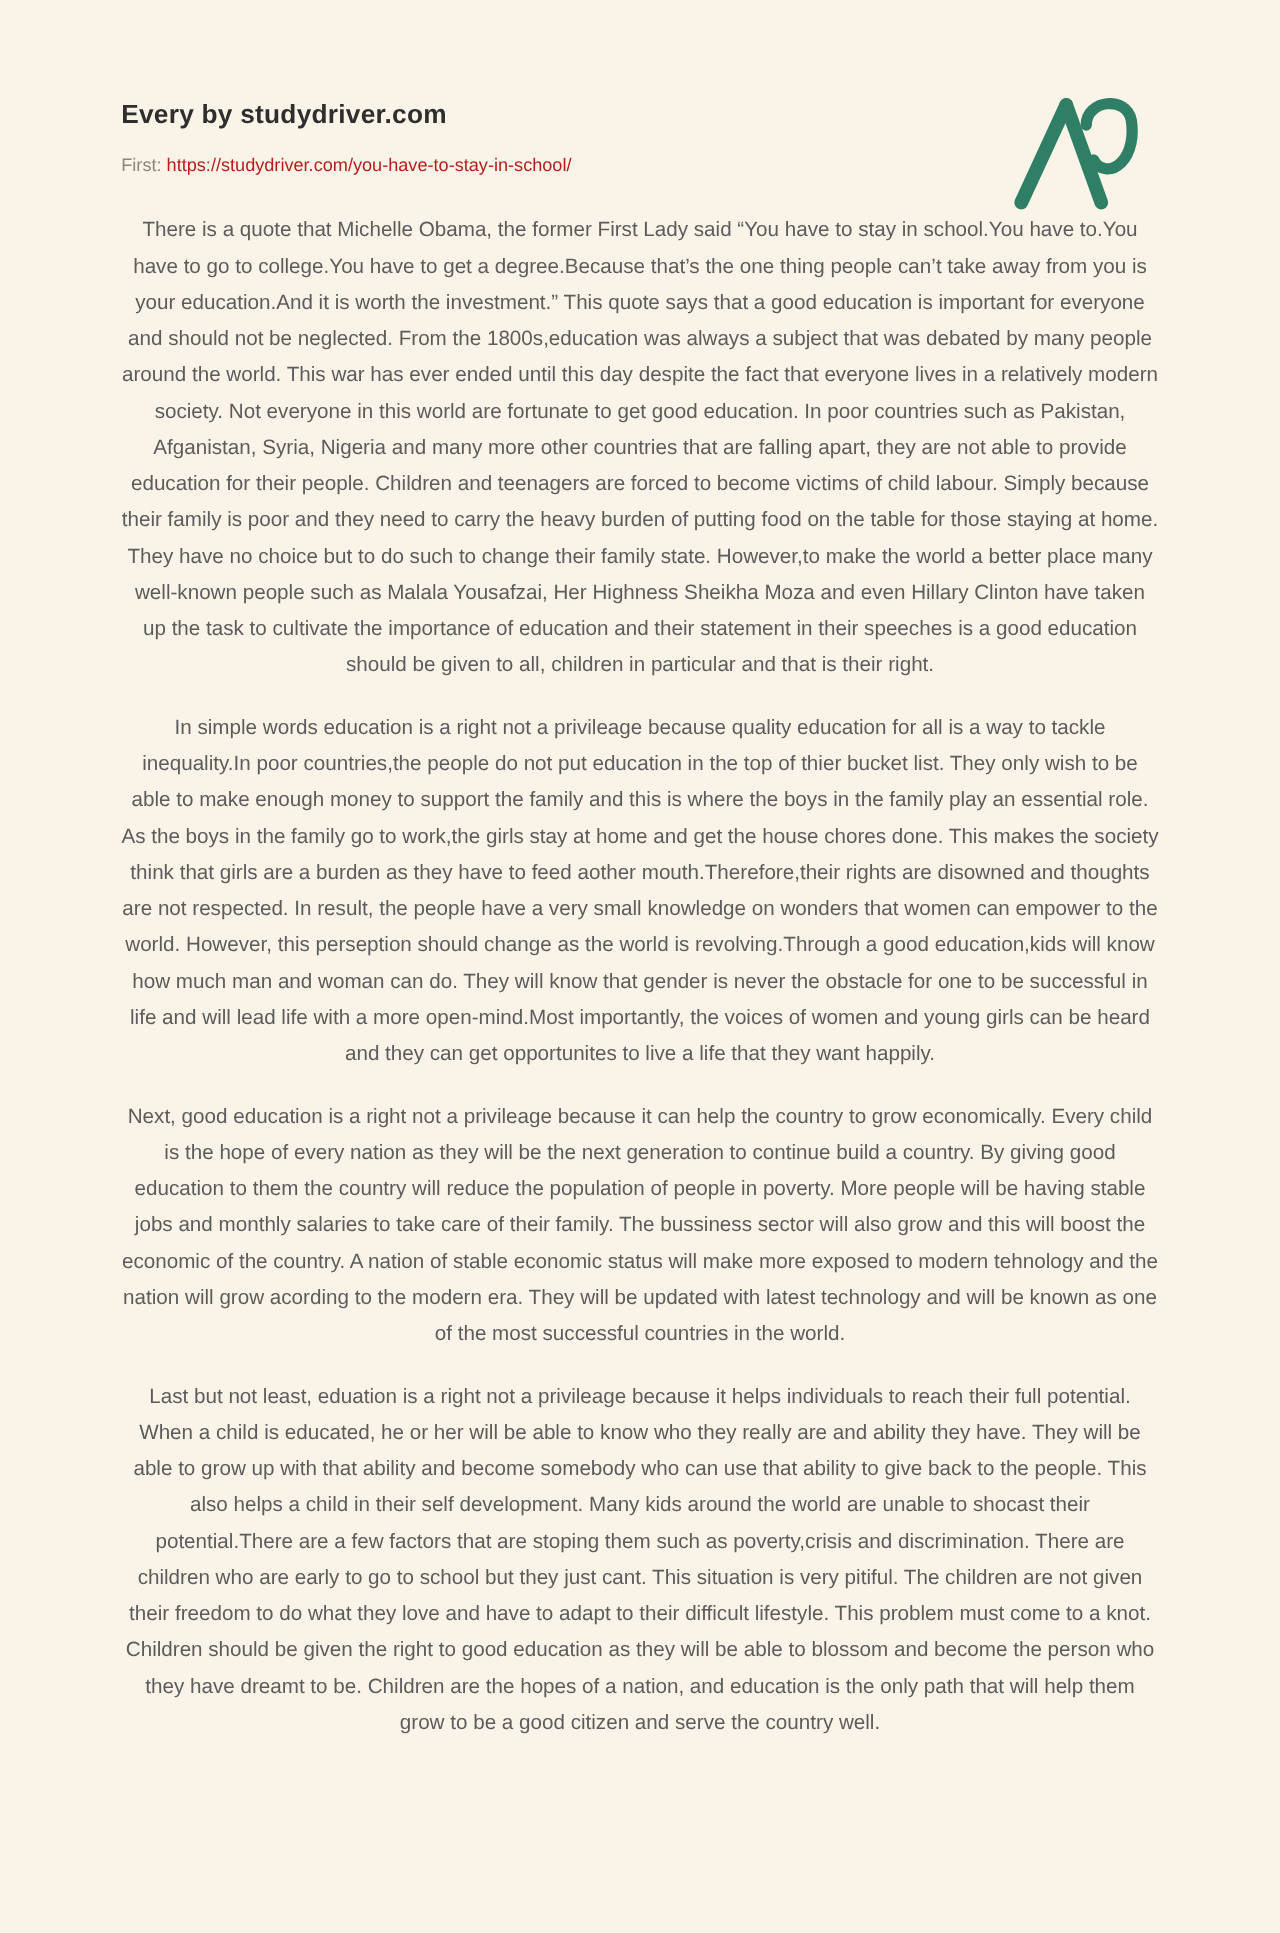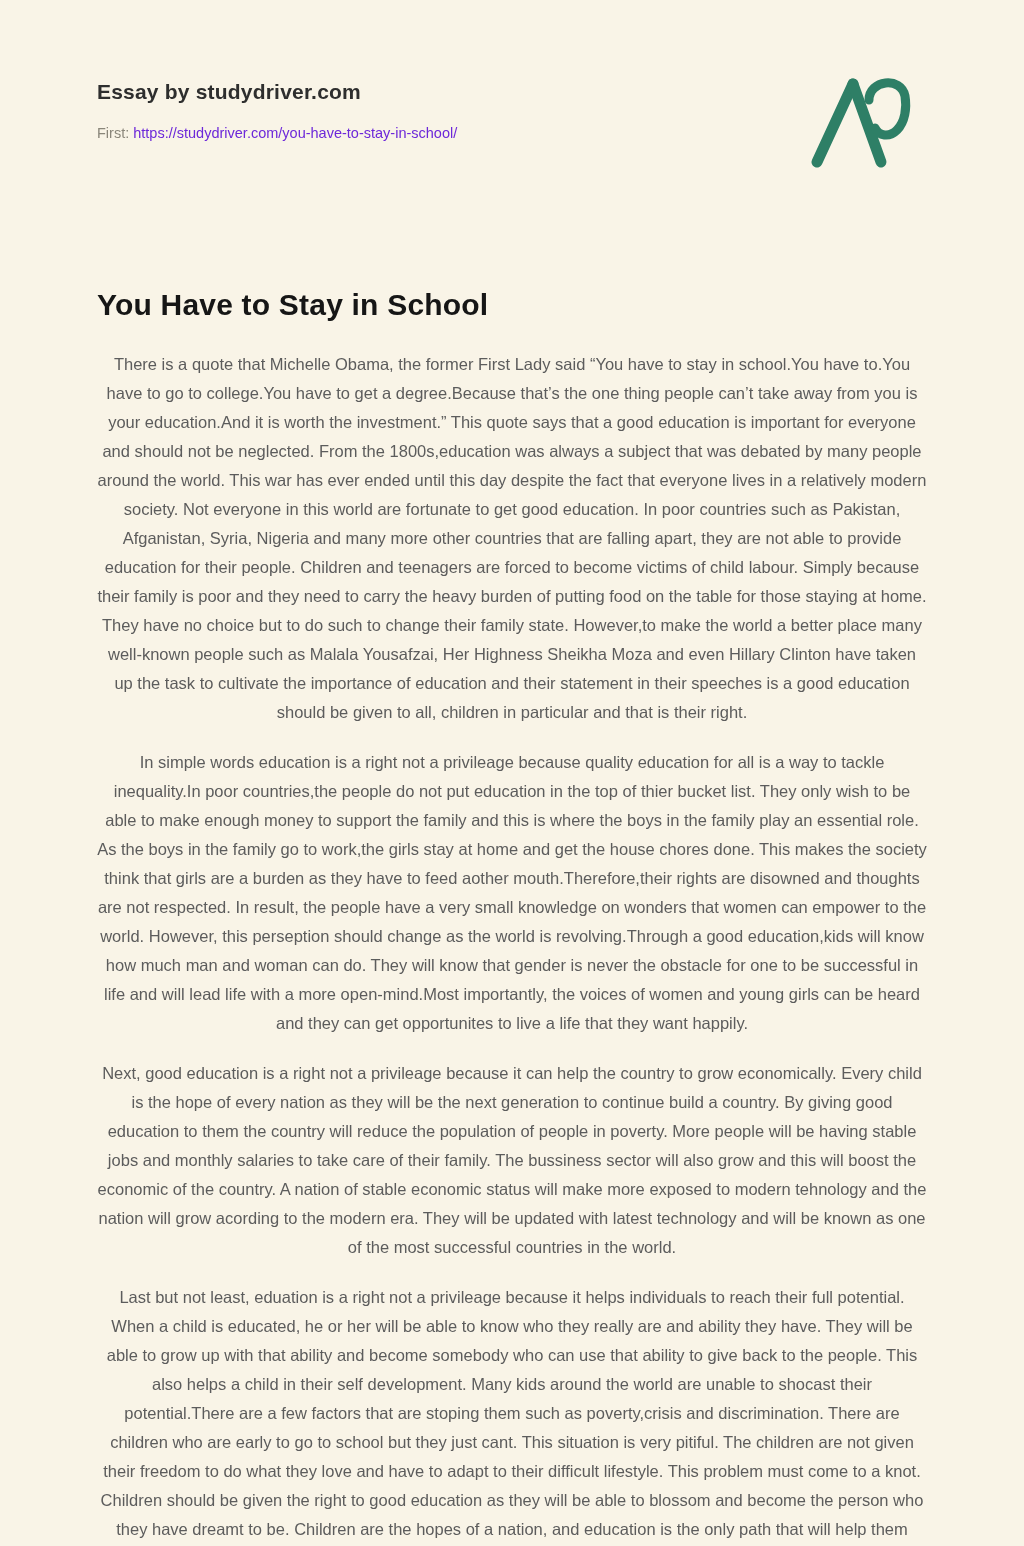--- a/index.html
+++ b/index.html
@@ -27,21 +27,21 @@
     font-weight: bold;
     color: #2e2e2e;
     margin: 0 0 21px 0;
     letter-spacing: 0.2px;
   }
   .source-line {
     font-size: 14.5px;
     color: #8a867a;
   }
   .source-line a {
-    color: #6d28d9;
+    color: #b91c1c;
     text-decoration: none;
   }
   .logo-wrap {
     width: 110px;
     height: 100px;
     margin-right: 8px;
     margin-top: -8px;
   }
   .article-title {
     font-size: 30px;
@@ -58,37 +58,36 @@
     text-align: center;
   }
 </style>
 </head>
 <body>
 
 <div class="page">
 
   <div class="header-row">
     <div class="header-left">
-      <h1 class="essay-by">Essay by studydriver.com</h1>
+      <h1 class="essay-by">Every by studydriver.com</h1>
       <div class="source-line">
         <span>First:</span>
         <a href="#">https://studydriver.com/you-have-to-stay-in-school/</a>
       </div>
     </div>
 
     <div class="logo-wrap">
       <svg width="110" height="100" viewBox="0 0 110 100" fill="none" xmlns="http://www.w3.org/2000/svg">
         <path d="M8 92 L44 14" stroke="#2e7f66" stroke-width="11" stroke-linecap="round"></path>
         <path d="M44 14 L72 92" stroke="#2e7f66" stroke-width="11" stroke-linecap="round"></path>
         <path d="M60 30 C60 10, 92 6, 96 26 C98 38, 96 52, 88 60 C80 68, 70 66, 66 58" stroke="#2e7f66" stroke-width="9" stroke-linecap="round" fill="none"></path>
       </svg>
     </div>
   </div>
 
-  <h2 class="article-title">You Have to Stay in School</h2>
 
   <div class="body-text">
     <p>There is a quote that Michelle Obama, the former First Lady said “You have to stay in school.You have to.You have to go to college.You have to get a degree.Because that’s the one thing people can’t take away from you is your education.And it is worth the investment.” This quote says that a good education is important for everyone and should not be neglected. From the 1800s,education was always a subject that was debated by many people around the world. This war has ever ended until this day despite the fact that everyone lives in a relatively modern society. Not everyone in this world are fortunate to get good education. In poor countries such as Pakistan, Afganistan, Syria, Nigeria and many more other countries that are falling apart, they are not able to provide education for their people. Children and teenagers are forced to become victims of child labour. Simply because their family is poor and they need to carry the heavy burden of putting food on the table for those staying at home. They have no choice but to do such to change their family state. However,to make the world a better place many well-known people such as Malala Yousafzai, Her Highness Sheikha Moza and even Hillary Clinton have taken up the task to cultivate the importance of education and their statement in their speeches is a good education should be given to all, children in particular and that is their right.</p>
     <p>In simple words education is a right not a privileage because quality education for all is a way to tackle inequality.In poor countries,the people do not put education in the top of thier bucket list. They only wish to be able to make enough money to support the family and this is where the boys in the family play an essential role. As the boys in the family go to work,the girls stay at home and get the house chores done. This makes the society think that girls are a burden as they have to feed aother mouth.Therefore,their rights are disowned and thoughts are not respected. In result, the people have a very small knowledge on wonders that women can empower to the world. However, this perseption should change as the world is revolving.Through a good education,kids will know how much man and woman can do. They will know that gender is never the obstacle for one to be successful in life and will lead life with a more open-mind.Most importantly, the voices of women and young girls can be heard and they can get opportunites to live a life that they want happily.</p>
     <p>Next, good education is a right not a privileage because it can help the country to grow economically. Every child is the hope of every nation as they will be the next generation to continue build a country. By giving good education to them the country will reduce the population of people in poverty. More people will be having stable jobs and monthly salaries to take care of their family. The bussiness sector will also grow and this will boost the economic of the country. A nation of stable economic status will make more exposed to modern tehnology and the nation will grow acording to the modern era. They will be updated with latest technology and will be known as one of the most successful countries in the world.</p>
     <p>Last but not least, eduation is a right not a privileage because it helps individuals to reach their full potential. When a child is educated, he or her will be able to know who they really are and ability they have. They will be able to grow up with that ability and become somebody who can use that ability to give back to the people. This also helps a child in their self development. Many kids around the world are unable to shocast their potential.There are a few factors that are stoping them such as poverty,crisis and discrimination. There are children who are early to go to school but they just cant. This situation is very pitiful. The children are not given their freedom to do what they love and have to adapt to their difficult lifestyle. This problem must come to a knot. Children should be given the right to good education as they will be able to blossom and become the person who they have dreamt to be. Children are the hopes of a nation, and education is the only path that will help them grow to be a good citizen and serve the country well.</p>
 
   </div>
 
 </div>

